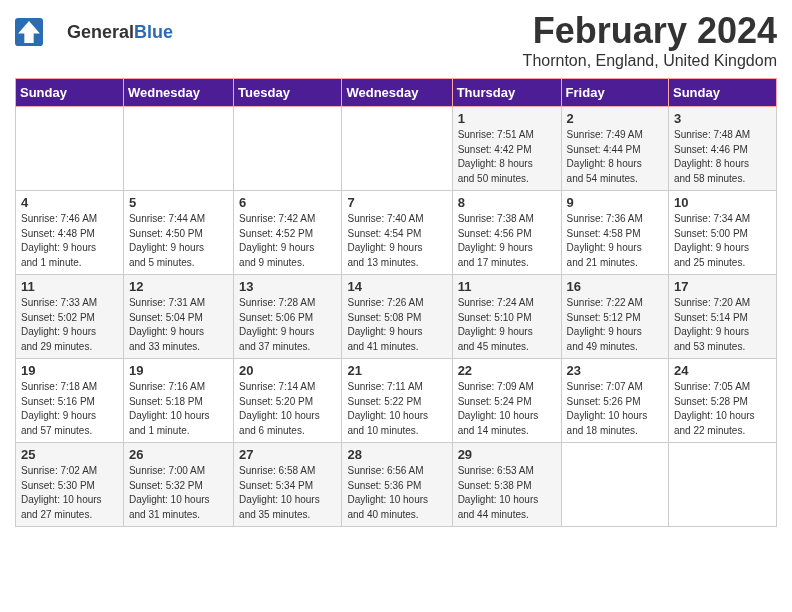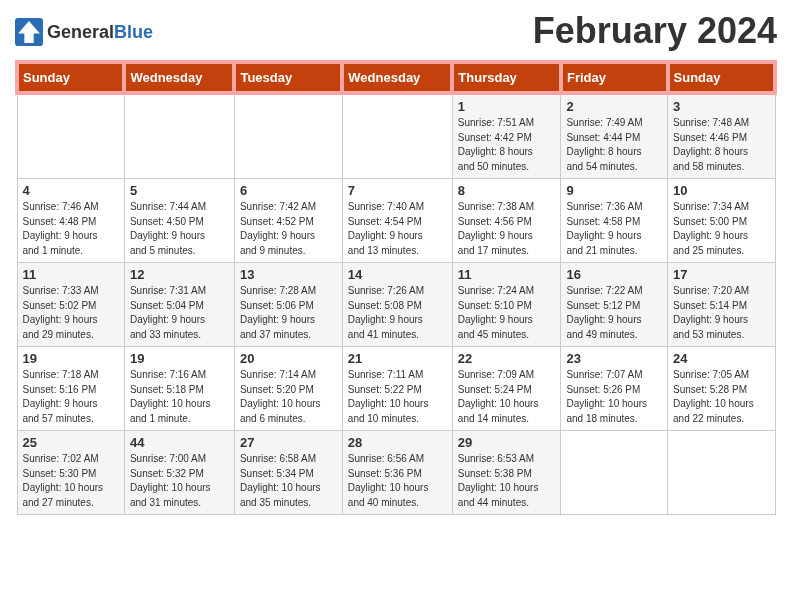--- a/index.html
+++ b/index.html
@@ -38,27 +38,27 @@
       font-size: 16px;
       color: #333;
       font-weight: normal;
     }
     table {
       width: 100%;
       border-collapse: collapse;
       font-size: 11px;
     }
     thead tr th {
-      background-color: #c2410c;
+      background-color: #4c1d95;
       color: #fff;
       padding: 6px 4px;
       text-align: left;
       font-size: 13px;
       font-weight: bold;
-      border: 4px solid #fca5a5;
+      border: 1px solid #fca5a5;
     }
     tbody tr td {
       border: 1px solid #ccc;
       vertical-align: top;
       padding: 4px 5px;
       width: 113px;
       min-height: 70px;
       background: #fff;
     }
     tbody tr:nth-child(odd) td {
@@ -82,25 +82,26 @@
 </head>
 <body>
 
 <div class="header-area">
   <div class="logo">
     <svg class="logo-icon" viewBox="0 0 36 36">
       <rect x="0" y="0" width="36" height="36" rx="4" fill="#2a6db5"></rect>
       <polygon points="18,4 32,20 24,20 24,32 12,32 12,20 4,20" fill="white"></polygon>
     </svg>
     <div>
-      <div style="font-size:18px;font-weight:bold;color:#333;">General<span style="color:#2a6db5;">Blue</span></div>
+      <div style="font-size:18px;font-weight:bold;color:#333;margin-left:20px;">General<span style="color:#2a6db5;">Blue</span></div>
     </div>
   </div>
   <div class="title-area">
     <div class="month-title">February 2024</div>
+    <div class="location">Thornton, England, United Kingdom</div>
   </div>
 </div>
 
 <table>
   <thead>
     <tr>
     <th>Sunday</th>
         <th>Wednesday</th>
         <th>Tuesday</th>
         <th>Wednesday</th>
@@ -217,21 +218,21 @@
           <div class="day-number">24</div>
           <div class="day-info">Sunrise: 7:05 AM<br>Sunset: 5:28 PM<br>Daylight: 10 hours<br>and 22 minutes.</div>
         </td>
       </tr>
       <tr>
         <td>
           <div class="day-number">25</div>
           <div class="day-info">Sunrise: 7:02 AM<br>Sunset: 5:30 PM<br>Daylight: 10 hours<br>and 27 minutes.</div>
         </td>
         <td>
-          <div class="day-number">44</div>
+          <div class="day-number">26</div>
           <div class="day-info">Sunrise: 7:00 AM<br>Sunset: 5:32 PM<br>Daylight: 10 hours<br>and 31 minutes.</div>
         </td>
         <td>
           <div class="day-number">27</div>
           <div class="day-info">Sunrise: 6:58 AM<br>Sunset: 5:34 PM<br>Daylight: 10 hours<br>and 35 minutes.</div>
         </td>
         <td>
           <div class="day-number">28</div>
           <div class="day-info">Sunrise: 6:56 AM<br>Sunset: 5:36 PM<br>Daylight: 10 hours<br>and 40 minutes.</div>
         </td>

